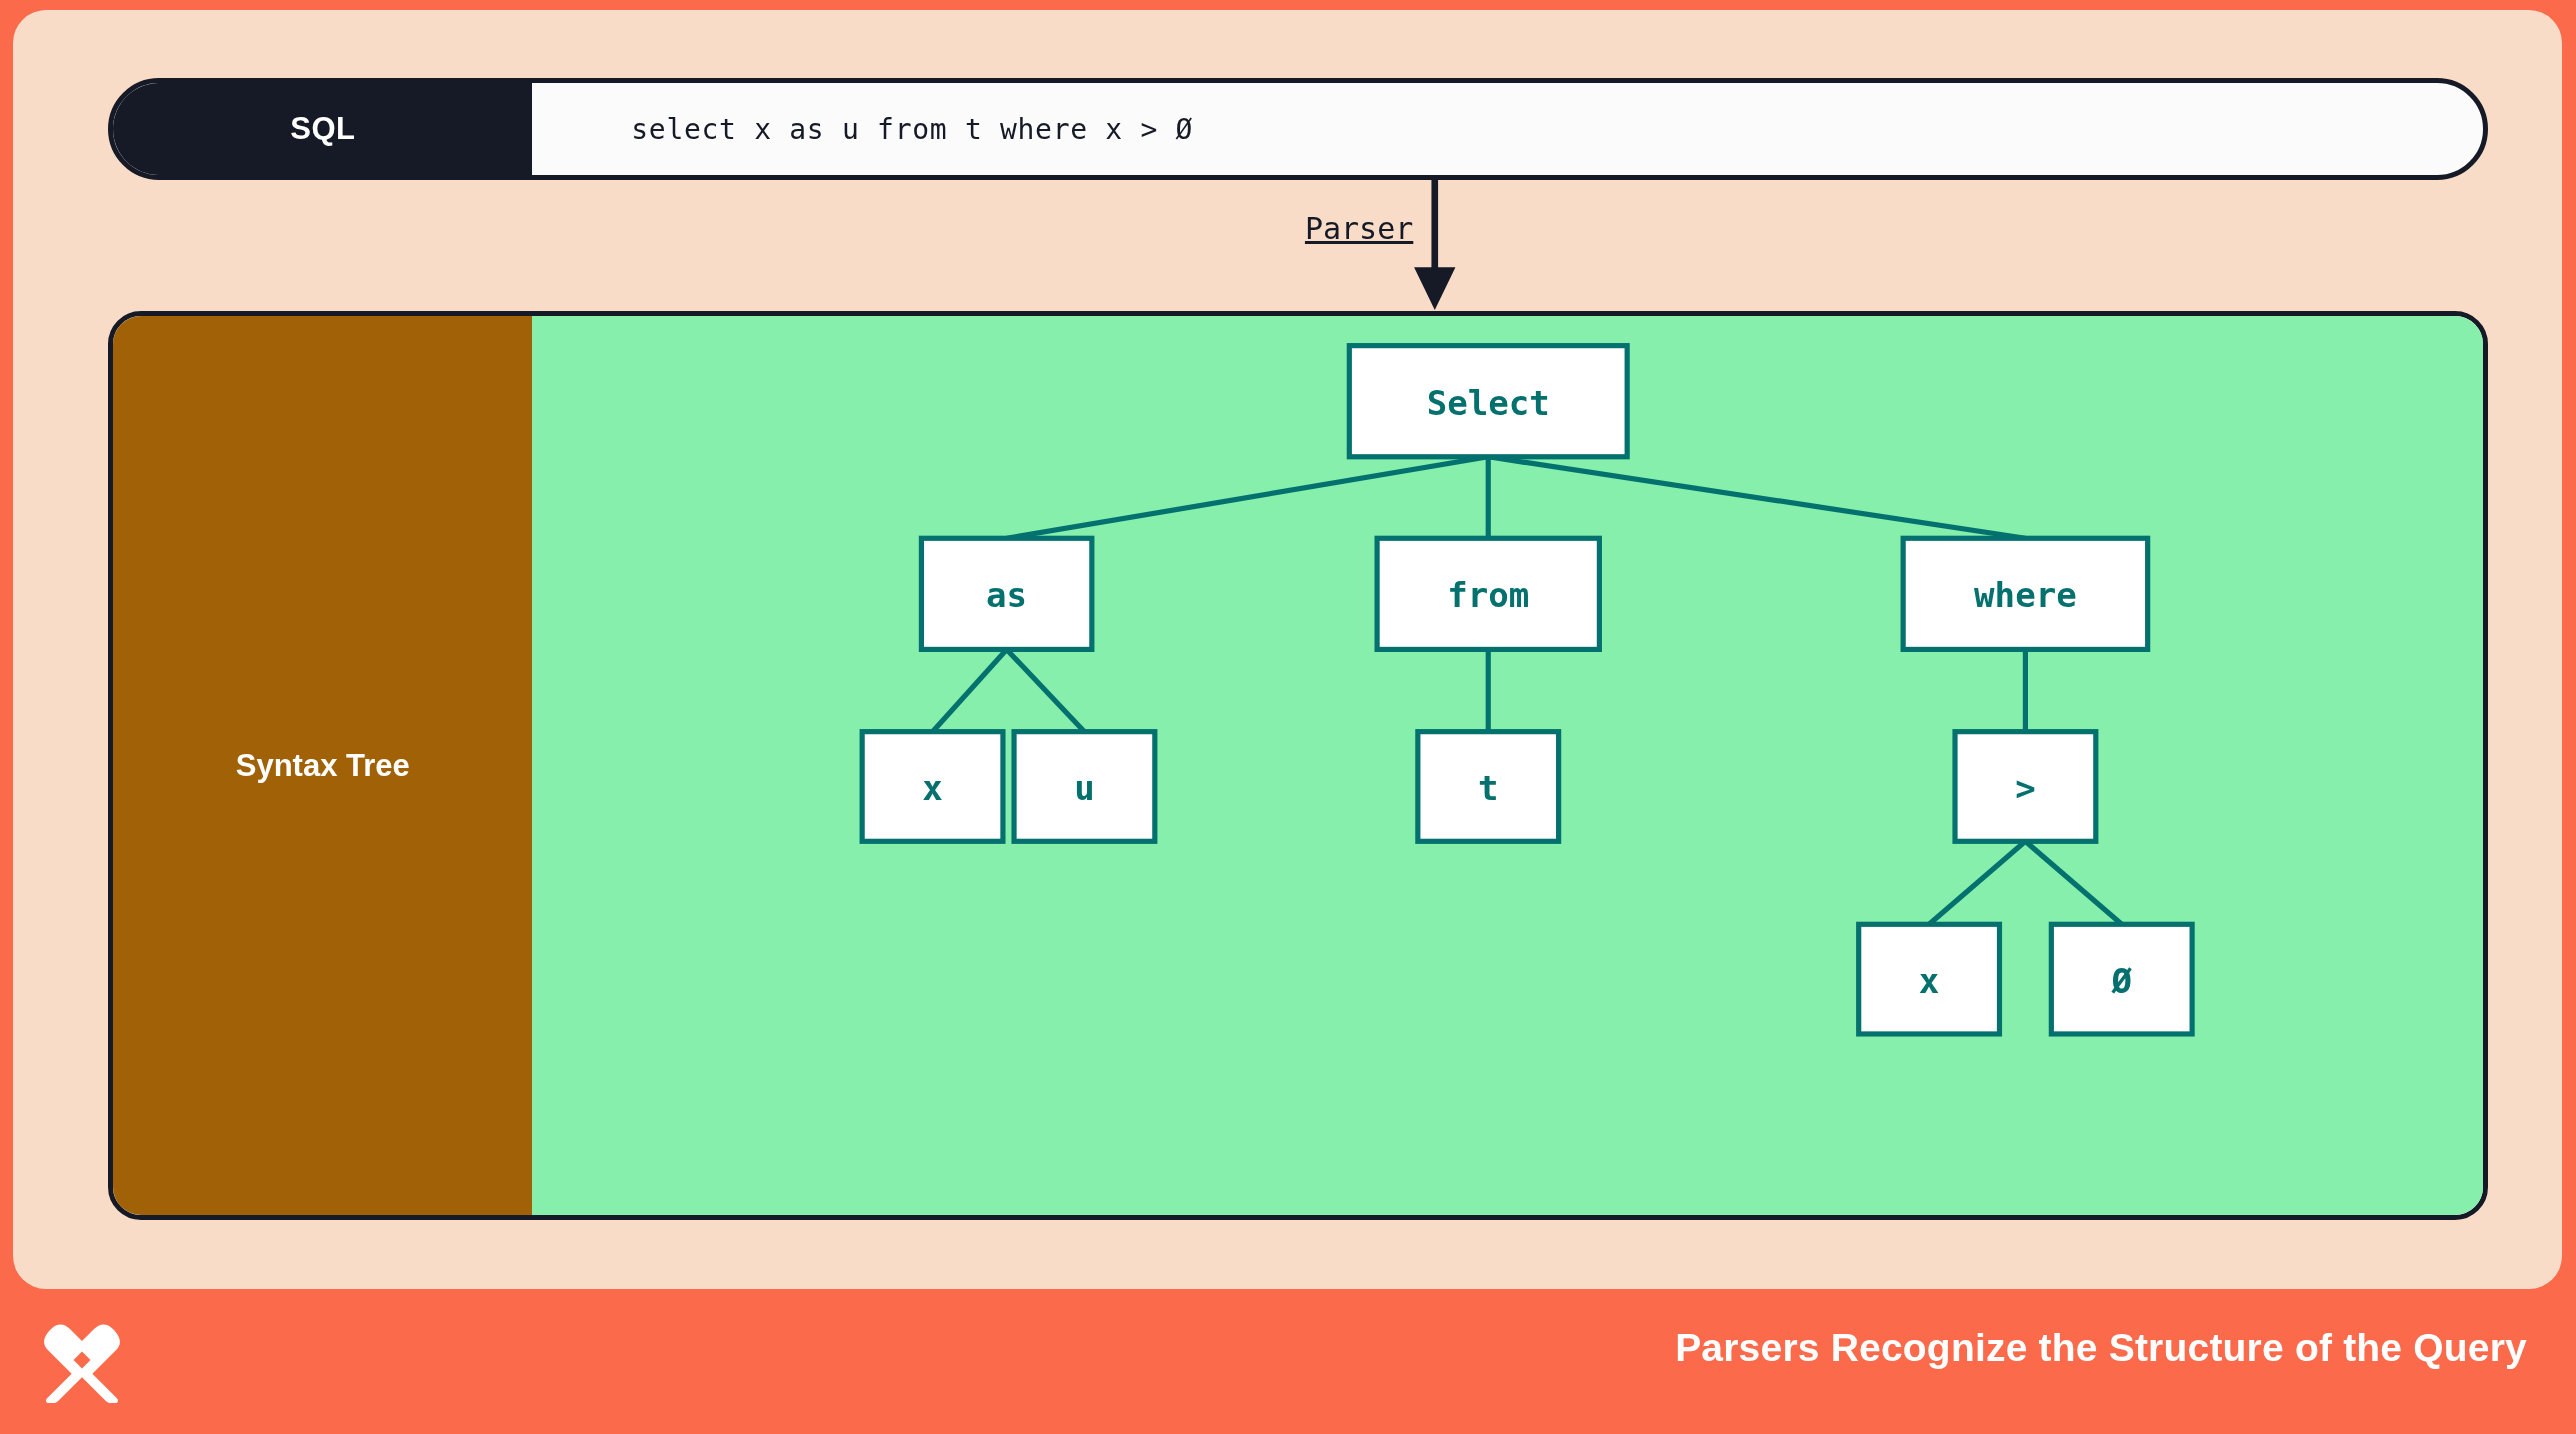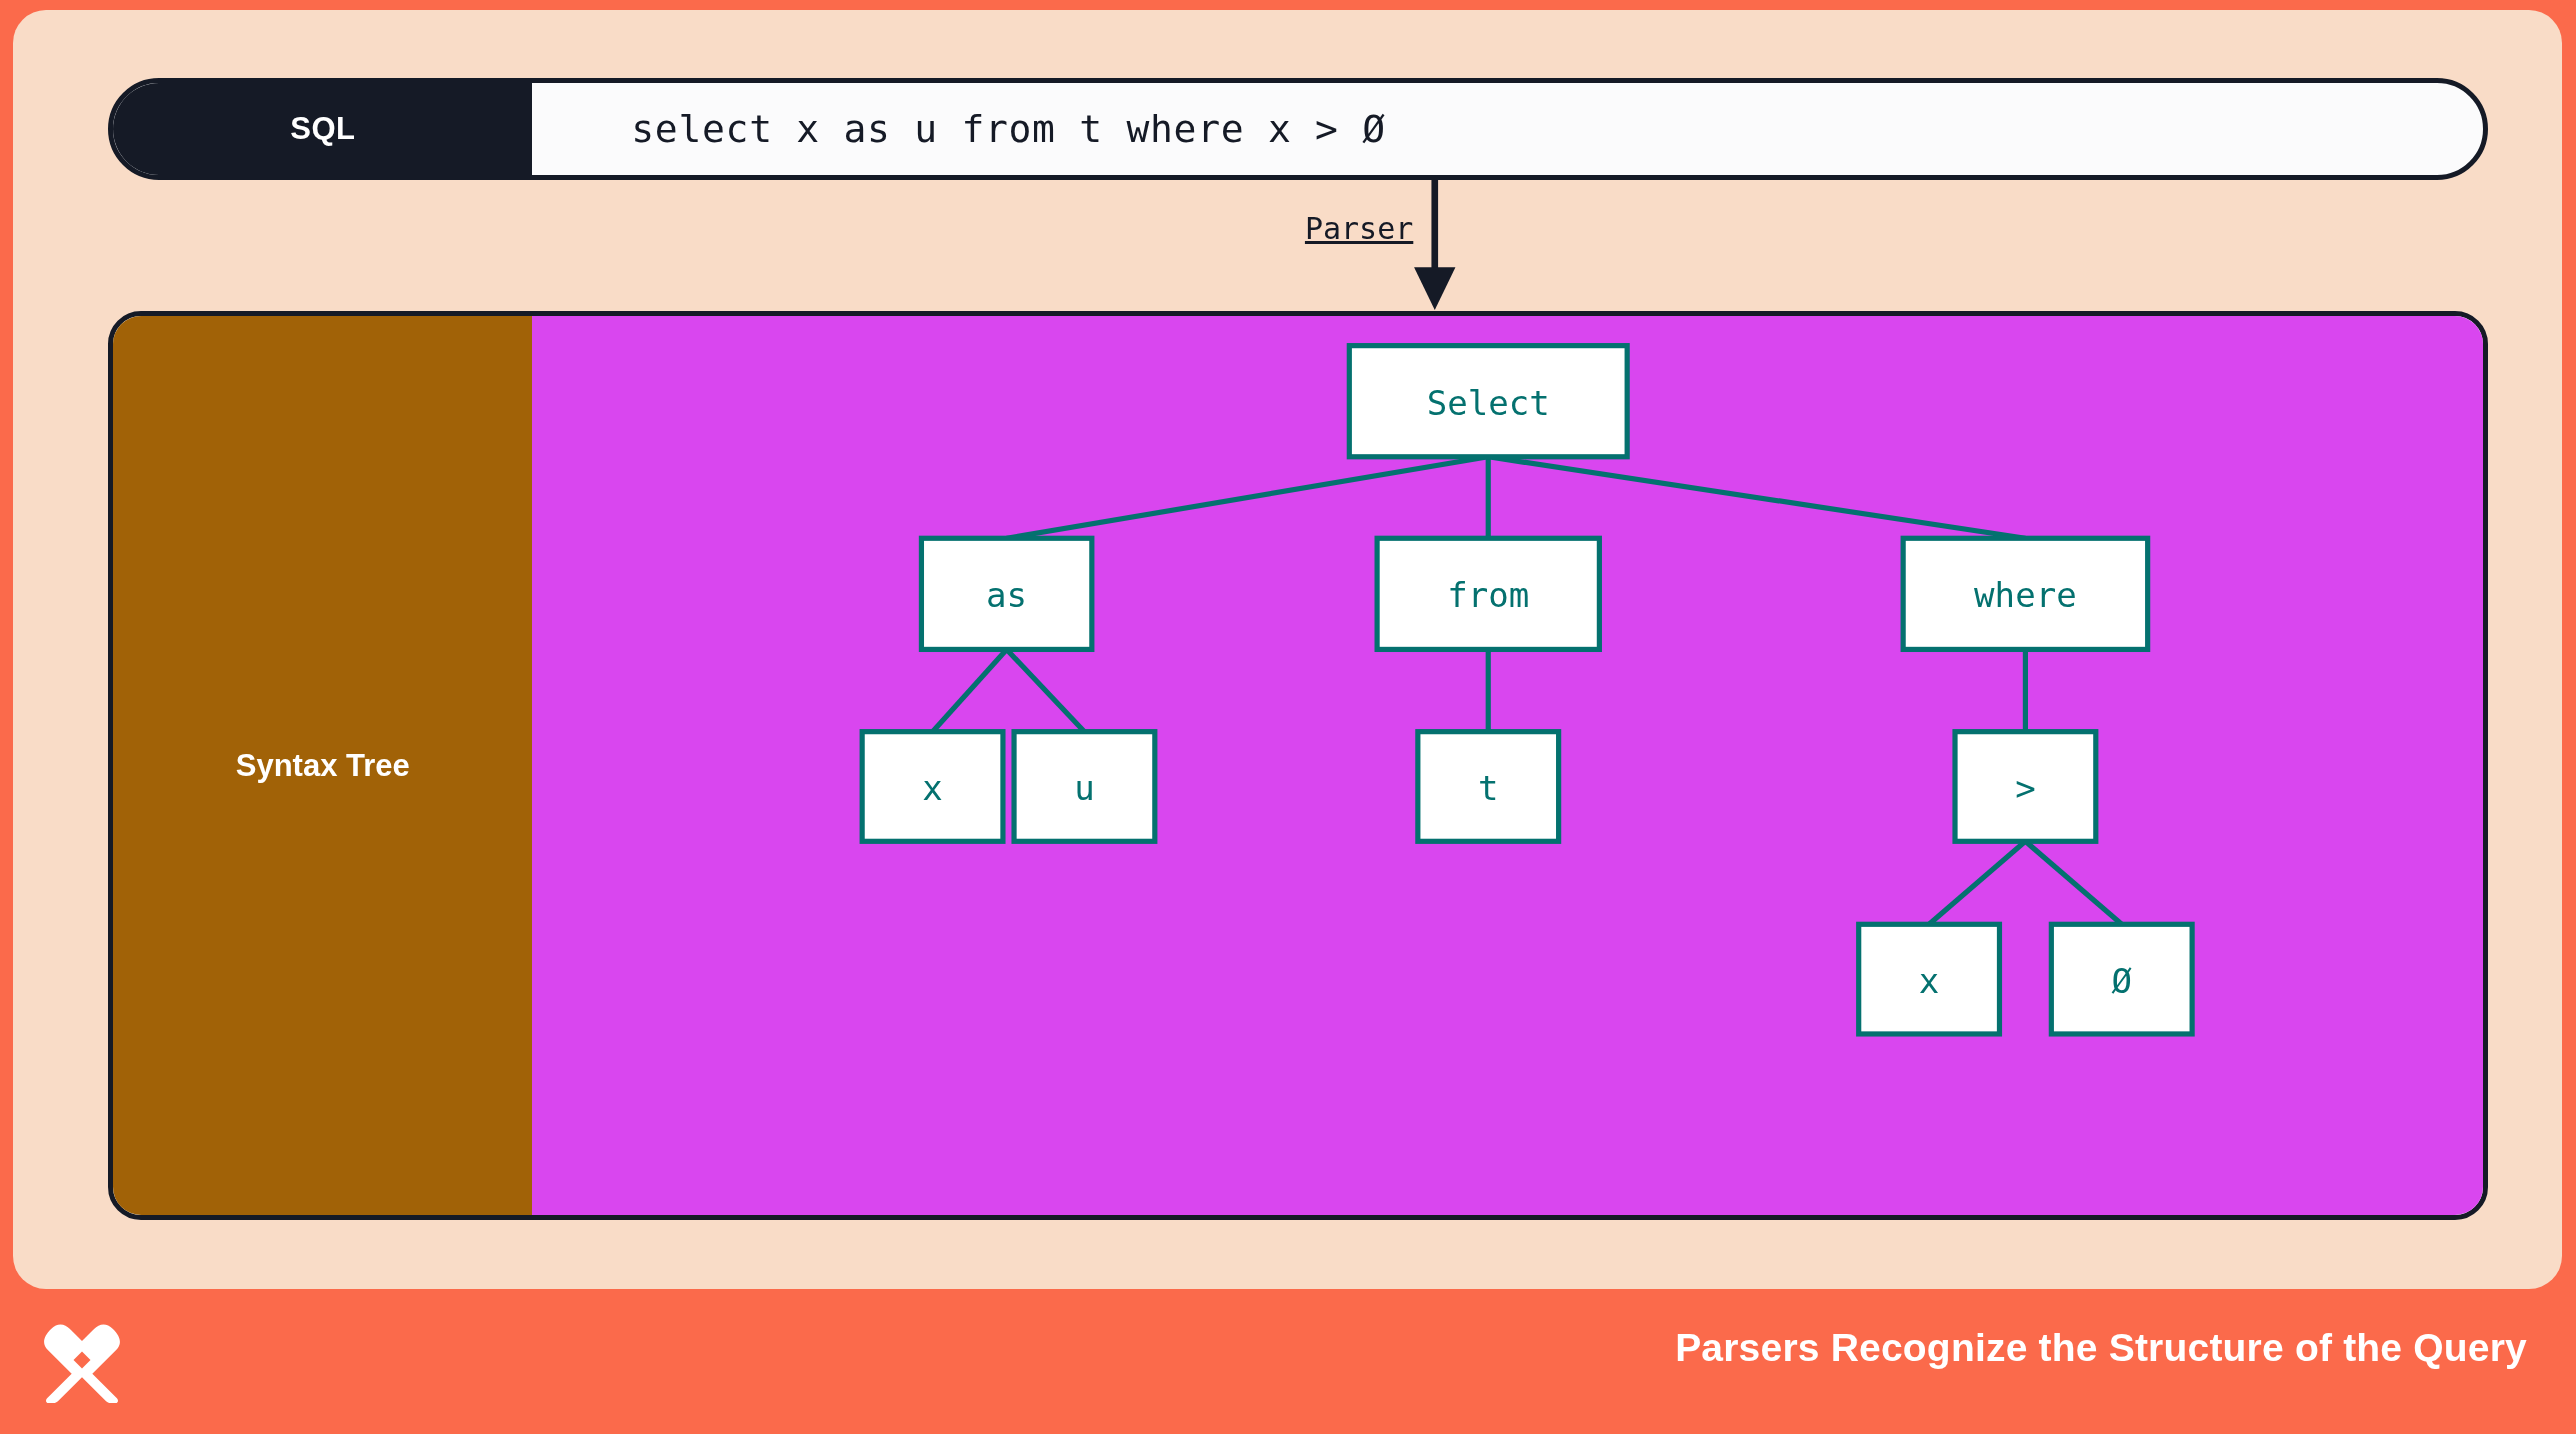--- a/index.html
+++ b/index.html
@@ -60,21 +60,21 @@
     font-size: 31px;
     font-weight: 700;
     letter-spacing: 0.4px;
   }
   #sql-value {
     flex: 1 1 auto;
     display: flex;
     align-items: center;
     padding-left: 83px;
     font-family: "DejaVu Sans Mono", "Liberation Mono", monospace;
-    font-size: 38px;
+    font-size: 28px;
     color: #151A26;
     letter-spacing: 0.7px;
     white-space: pre;
   }
 
   
   #parser-zone {
     position: absolute;
     left: 1230px;
     top: 170px;
@@ -119,21 +119,22 @@
     color: #FFFFFF;
     display: flex;
     align-items: center;
     justify-content: center;
     font-size: 31px;
     font-weight: 700;
   }
   #tree-canvas {
     flex: 1 1 auto;
     position: relative;
-    background: #d946ef;
+    background: #86efac;
+    font-weight: bold;
   }
   #tree-svg {
     position: absolute;
     left: 0;
     top: 0;
   }
   .node-box {
     fill: #FFFFFF;
     stroke: #04716F;
     stroke-width: 7;

